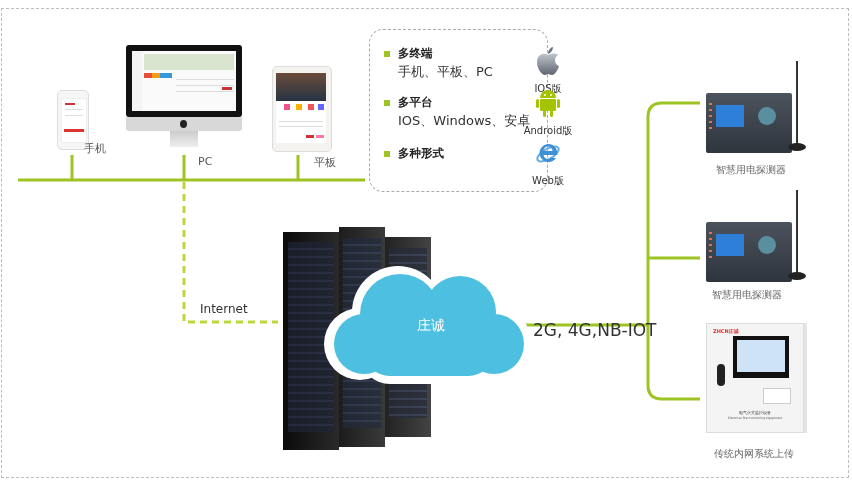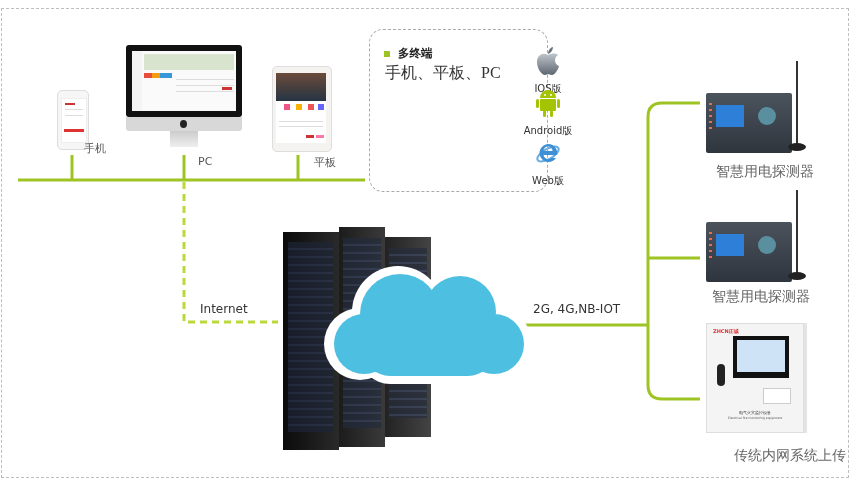--- a/index.html
+++ b/index.html
@@ -4,25 +4,25 @@
 <style>
   html, body { margin:0; padding:0; background:#ffffff; }
   body { width:852px; height:480px; position:relative; overflow:hidden; font-family:"DejaVu Sans", sans-serif; }
   .frame { position:absolute; left:1px; top:8px; width:848px; height:470px; border:1px dashed #bdbdbd; box-sizing:border-box; }
   .abs { position:absolute; }
   .lbl { font-size:11px; color:#555; white-space:nowrap; }
   .infobox { position:absolute; left:369px; top:29px; width:179px; height:163px; border:1px dashed #aaa; border-radius:14px; box-sizing:border-box; }
   .info-item { position:absolute; left:14px; }
   .info-title { font-size:11.5px; font-weight:bold; color:#222; display:flex; align-items:center; }
   .bullet { width:6px; height:6px; background:#9dc423; margin-right:8px; display:inline-block; }
-  .info-desc { font-size:16px; color:#333; margin-left:1px; margin-top:2px; white-space:nowrap;font-family:Liberation Serif, serif; }
+  .info-desc { font-size:13px; color:#333; margin-left:14px; margin-top:2px; white-space:nowrap; }
   .platform { position:absolute; text-align:center; width:60px; }
   .platform .plabel { font-size:10px; color:#333; margin-top:2px; white-space:nowrap; }
   .cloud-text { position:absolute; left:336px; top:315px; width:190px; text-align:center; color:#fff; font-size:14px; line-height:20px; }
-  .dev-label { font-size:14px; color:#666; white-space:nowrap; position:absolute;font-family:Liberation Serif, serif; }
+  .dev-label { font-size:10px; color:#666; white-space:nowrap; position:absolute;font-family:Liberation Serif, serif; }
 </style>
 </head>
 <body>
 
 <div class="frame"></div>
 
 <svg class="abs" style="left:0;top:0" width="852" height="480">
 
   <line x1="18" y1="180" x2="365" y2="180" stroke="#9dc423" stroke-width="3"></line>
   <line x1="72" y1="155" x2="72" y2="180" stroke="#9dc423" stroke-width="3"></line>
@@ -83,22 +83,31 @@
 
 <div class="infobox">
   <div class="info-item" style="top:16px;">
     <div class="info-title">
         <span class="bullet"></span>
         <span>多终端</span>
       </div>
     <div class="info-desc">手机、平板、PC</div>
   </div>
   <div class="info-item" style="top:65px;">
+    <div class="info-title">
+        <span class="bullet"></span>
+        <span>多平台</span>
+      </div>
+    <div class="info-desc">IOS、Windows、安卓</div>
   </div>
   <div class="info-item" style="top:116px;">
+    <div class="info-title">
+        <span class="bullet"></span>
+        <span>多种形式</span>
+      </div>
   </div>
 
   <div class="platform" style="left:148px;top:16px;">
     <svg width="26" height="30" viewBox="0 0 26 30">
       <defs>
           <linearGradient id="ag" x1="0" y1="0" x2="0" y2="1">
             <stop offset="0" stop-color="#bfc5cc"></stop>
             <stop offset="1" stop-color="#5e6670"></stop>
           </linearGradient>
         </defs>
@@ -148,24 +157,25 @@
   </g>
   <g fill="#4dbfe0">
     <circle cx="80" cy="62" r="40"></circle>
     <circle cx="140" cy="60" r="36"></circle>
     <circle cx="44" cy="92" r="30"></circle>
     <circle cx="174" cy="92" r="30"></circle>
     <rect x="44" y="72" width="130" height="52" rx="26"></rect>
   </g>
 </svg>
 <div class="cloud-text">
+  <div>庄诚</div>
 </div>
 
 <div class="abs" style="left:200px;top:302px;font-size:12px;color:#333;">Internet</div>
-<div class="abs" style="left:533px;top:302px;font-size:12px;color:#333;white-space:nowrap;">2G, 4G,NB-IOT</div>
+<div class="abs" style="left:533px;top:320px;font-size:17px;color:#333;white-space:nowrap;">2G, 4G,NB-IOT</div>
 
 <div class="abs" style="left:700px;top:55px;width:130px;height:100px;">
   <div style="position:absolute;left:6px;top:38px;width:86px;height:60px;background:linear-gradient(#4b535d,#2f353d);border-radius:2px;">
     <div style="position:absolute;left:10px;top:12px;width:28px;height:22px;background:#2d7fd8;"></div>
     <div style="position:absolute;left:52px;top:14px;width:18px;height:18px;background:#5a8fa0;border-radius:50%;"></div>
     <div style="position:absolute;left:3px;top:10px;width:3px;height:30px;background:repeating-linear-gradient(#e07050 0 2px,transparent 2px 6px);"></div>
   </div>
   <div style="position:absolute;left:96px;top:6px;width:2px;height:85px;background:#333;"></div>
   <div style="position:absolute;left:88px;top:88px;width:18px;height:8px;background:#222;border-radius:50%;"></div>
 </div>
@@ -187,13 +197,13 @@
     <div style="position:absolute;left:6px;top:4px;font-size:5px;color:#d33;font-weight:bold;">ZHCN庄诚</div>
     <div style="position:absolute;left:26px;top:12px;width:56px;height:42px;background:#111;">
       <div style="position:absolute;left:4px;top:4px;width:48px;height:32px;background:#cfe3f7;"></div>
     </div>
     <div style="position:absolute;left:10px;top:40px;width:8px;height:22px;background:#222;border-radius:4px;"></div>
     <div style="position:absolute;left:56px;top:64px;width:26px;height:14px;background:#fff;border:1px solid #ccc;"></div>
     <div style="position:absolute;left:4px;top:86px;width:88px;text-align:center;font-size:4px;color:#333;">电气火灾监控设备</div>
     <div style="position:absolute;left:4px;top:92px;width:88px;text-align:center;font-size:3px;color:#555;">Electrical fire monitoring equipment</div>
   </div>
 </div>
-<div class="dev-label" style="left:714px;top:447px;margin-left:20px;">传统内网系统上传</div>
+<div class="dev-label" style="left:714px;top:447px;">传统内网系统上传</div>
 
 </body></html>

